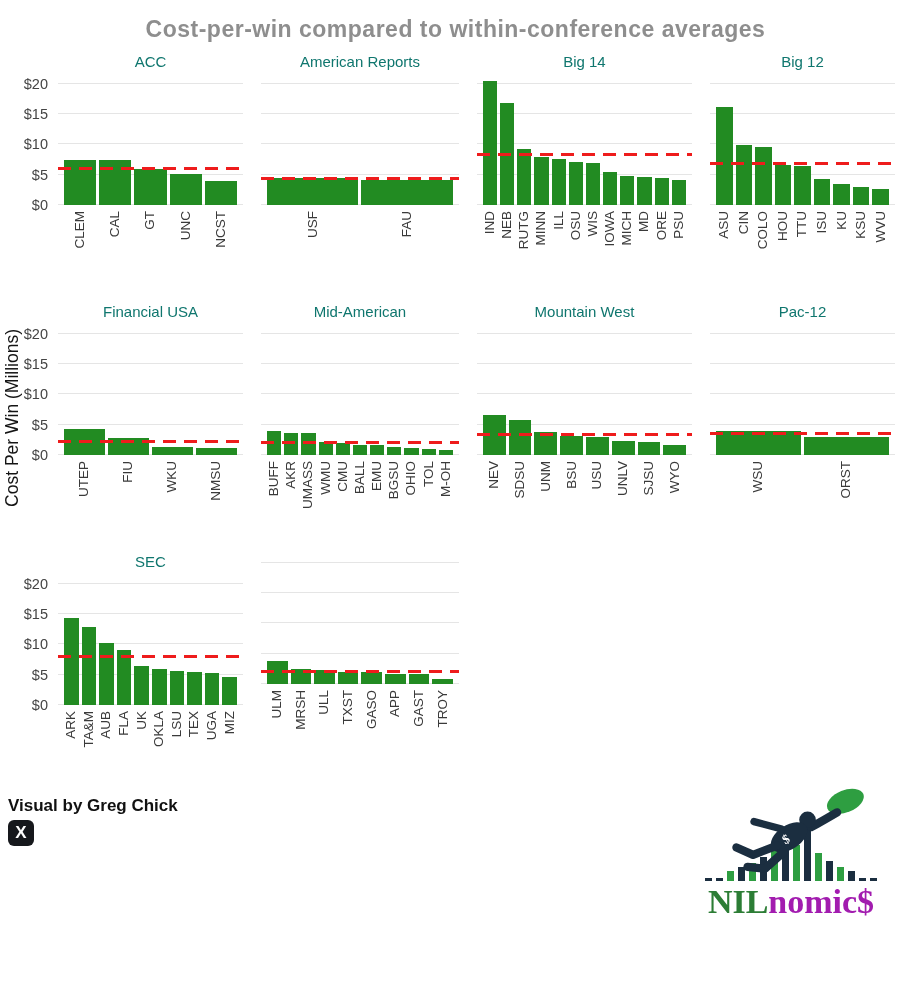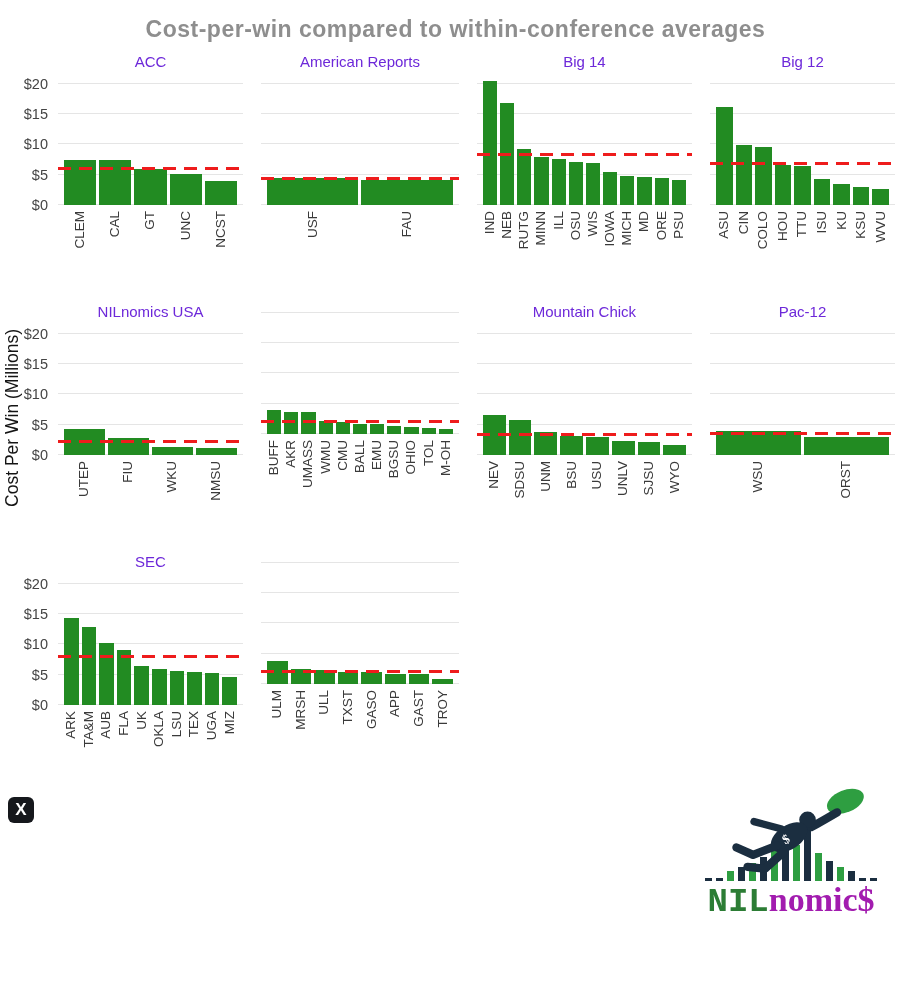--- a/index.html
+++ b/index.html
@@ -7,21 +7,21 @@
         font-family:"Liberation Sans",sans-serif;}
   
   .header{text-align:center;padding-top:10px;}
   .main-title{font-size:45px;font-weight:bold;color:#0a0a0a;letter-spacing:0px;line-height:1.1;}
   .sub-title{font-size:23px;font-weight:bold;color:#8e8e8e;margin-top:6px;letter-spacing:0.5px;}
   
   .chart-wrap{position:relative;margin-top:10px;padding-left:58px;padding-right:16px;}
   .ylabel-box{position:absolute;left:2px;top:0;height:100%;display:flex;align-items:center;}
   .ylabel-box span{writing-mode:vertical-rl;transform:rotate(180deg);font-size:17.5px;color:#141414;}
   .grid{display:grid;grid-template-columns:repeat(4,1fr);column-gap:18px;row-gap:20px;}
-  .facet-title{text-align:center;font-size:15px;color:#6d28d9;height:21px;}
+  .facet-title{text-align:center;font-size:15px;color:#0f766e;height:21px;}
   .plot{position:relative;height:131px;}
   .gridline{position:absolute;left:0;right:0;height:1px;background:#e5e5e5;z-index:1;}
   .bars{position:absolute;left:0;right:0;top:0;bottom:0;display:flex;align-items:flex-end;
         gap:3px;padding:0 6px;z-index:2;}
   .bar{flex:1;background:#228B22;}
   .avg-line{position:absolute;left:0;right:0;height:3px;z-index:3;
         background:repeating-linear-gradient(to right,#ee1c1c 0 13px,transparent 13px 21px);}
   .ytick{position:absolute;left:-56px;width:46px;text-align:right;font-size:14.5px;color:#454545;}
   .xlabels{display:flex;gap:3px;padding:0 6px;height:72px;margin-top:6px;}
   .xcell{flex:1;display:flex;justify-content:center;align-items:flex-start;}
@@ -36,21 +36,21 @@
         align-items:center;justify-content:center;font-weight:bold;font-size:17px;}
   .logo{position:relative;width:220px;height:128px;margin-right:4px;}
   .logo-bars{position:absolute;bottom:38px;left:0;right:0;display:flex;align-items:flex-end;
         justify-content:center;gap:4px;}
   .lbar{width:7px;}
   .lbar.n{background:#1b2e40;}
   .lbar.g{background:#2e9e41;}
   .logo-player{position:absolute;left:14px;top:-10px;z-index:2;}
   .logo-text{position:absolute;bottom:0;left:0;right:0;text-align:center;
         font-family:"Liberation Serif",serif;font-weight:bold;font-size:34px;line-height:1;}
-  .logo-nil{color:#2c7d35;font-family:Liberation Mono, monospace;}
+  .logo-nil{color:#2c7d35;}
   .logo-rest{color:#a21caf;}
 </style>
 </head>
 <body>
 
 <div class="page">
 
   <div class="header">
     <div class="sub-title">Cost-per-win compared to within-conference averages</div>
   </div>
@@ -231,21 +231,21 @@
             </div>
             <div class="xcell">
               <span>KSU</span>
             </div>
             <div class="xcell">
               <span>WVU</span>
             </div>
           </div>
         </div>
         <div class="facet">
-          <div class="facet-title">NILnomics USA</div>
+          <div class="facet-title">Financial USA</div>
           <div class="plot">
             <div class="gridline" style="bottom: 0px;"></div>
             <span class="ytick" style="bottom: -8px;">$0</span>
             <div class="gridline" style="bottom: 30.3241px;"></div>
             <span class="ytick" style="bottom: 22.3241px;">$5</span>
             <div class="gridline" style="bottom: 60.6481px;"></div>
             <span class="ytick" style="bottom: 52.6481px;">$10</span>
             <div class="gridline" style="bottom: 90.9722px;"></div>
             <span class="ytick" style="bottom: 82.9722px;">$15</span>
             <div class="gridline" style="bottom: 121.296px;"></div>
@@ -267,20 +267,21 @@
             </div>
             <div class="xcell">
               <span>WKU</span>
             </div>
             <div class="xcell">
               <span>NMSU</span>
             </div>
           </div>
         </div>
         <div class="facet">
+          <div class="facet-title">Mid-American</div>
           <div class="plot">
             <div class="gridline" style="bottom: 0px;"></div>
             <div class="gridline" style="bottom: 30.3241px;"></div>
             <div class="gridline" style="bottom: 60.6481px;"></div>
             <div class="gridline" style="bottom: 90.9722px;"></div>
             <div class="gridline" style="bottom: 121.296px;"></div>
             <div class="bars">
               <div class="bar" style="height: 23.6528px; background: rgb(34, 139, 34);"></div>
               <div class="bar" style="height: 22.4398px; background: rgb(34, 139, 34);"></div>
               <div class="bar" style="height: 22.4398px; background: rgb(34, 139, 34);"></div>
@@ -325,21 +326,21 @@
             </div>
             <div class="xcell">
               <span>TOL</span>
             </div>
             <div class="xcell">
               <span>M-OH</span>
             </div>
           </div>
         </div>
         <div class="facet">
-          <div class="facet-title">Mountain Chick</div>
+          <div class="facet-title">Mountain West</div>
           <div class="plot">
             <div class="gridline" style="bottom: 0px;"></div>
             <div class="gridline" style="bottom: 30.3241px;"></div>
             <div class="gridline" style="bottom: 60.6481px;"></div>
             <div class="gridline" style="bottom: 90.9722px;"></div>
             <div class="gridline" style="bottom: 121.296px;"></div>
             <div class="bars">
               <div class="bar" style="height: 40.0278px; background: rgb(34, 139, 34);"></div>
               <div class="bar" style="height: 34.5694px; background: rgb(34, 139, 34);"></div>
               <div class="bar" style="height: 23.0463px; background: rgb(34, 139, 34);"></div>
@@ -505,20 +506,21 @@
             <div class="xcell">
               <span>TROY</span>
             </div>
           </div>
         </div>
       </div>
   </div>
 
   <div class="footer">
     <div class="foot-left">
+      <div class="credit-line">Visual by Greg Chick</div>
       <div class="social-line">
         <span class="x-icon">X</span>
       </div>
     </div>
 
     <div class="logo">
       <div class="logo-bars">
           <div class="lbar n" style="height: 3px;"></div>
           <div class="lbar n" style="height: 3px;"></div>
           <div class="lbar g" style="height: 10px;"></div>

